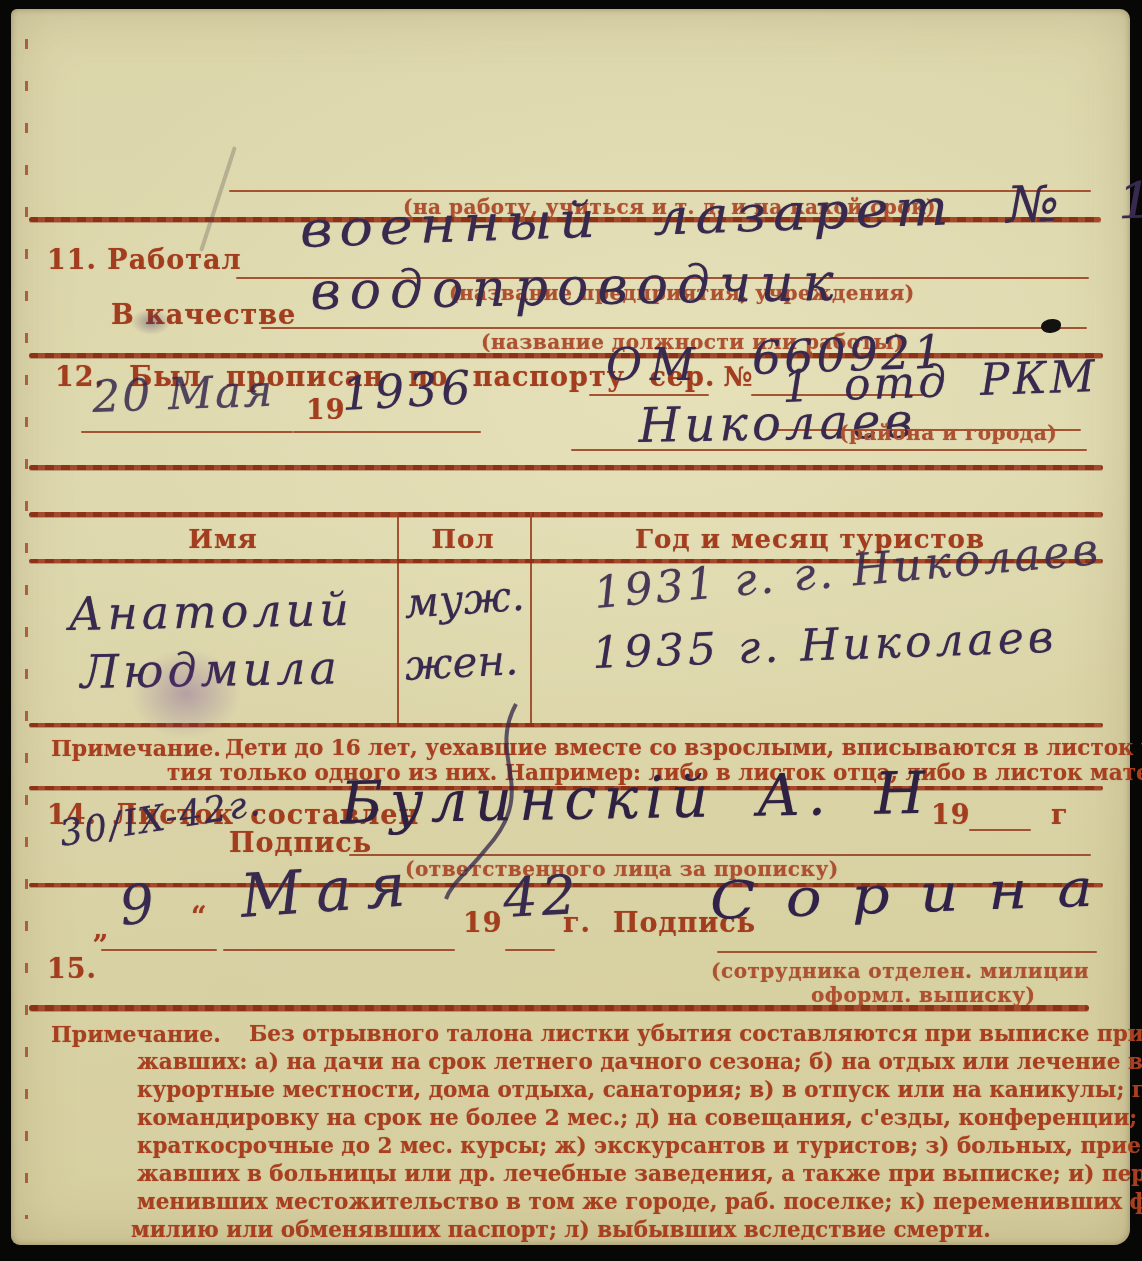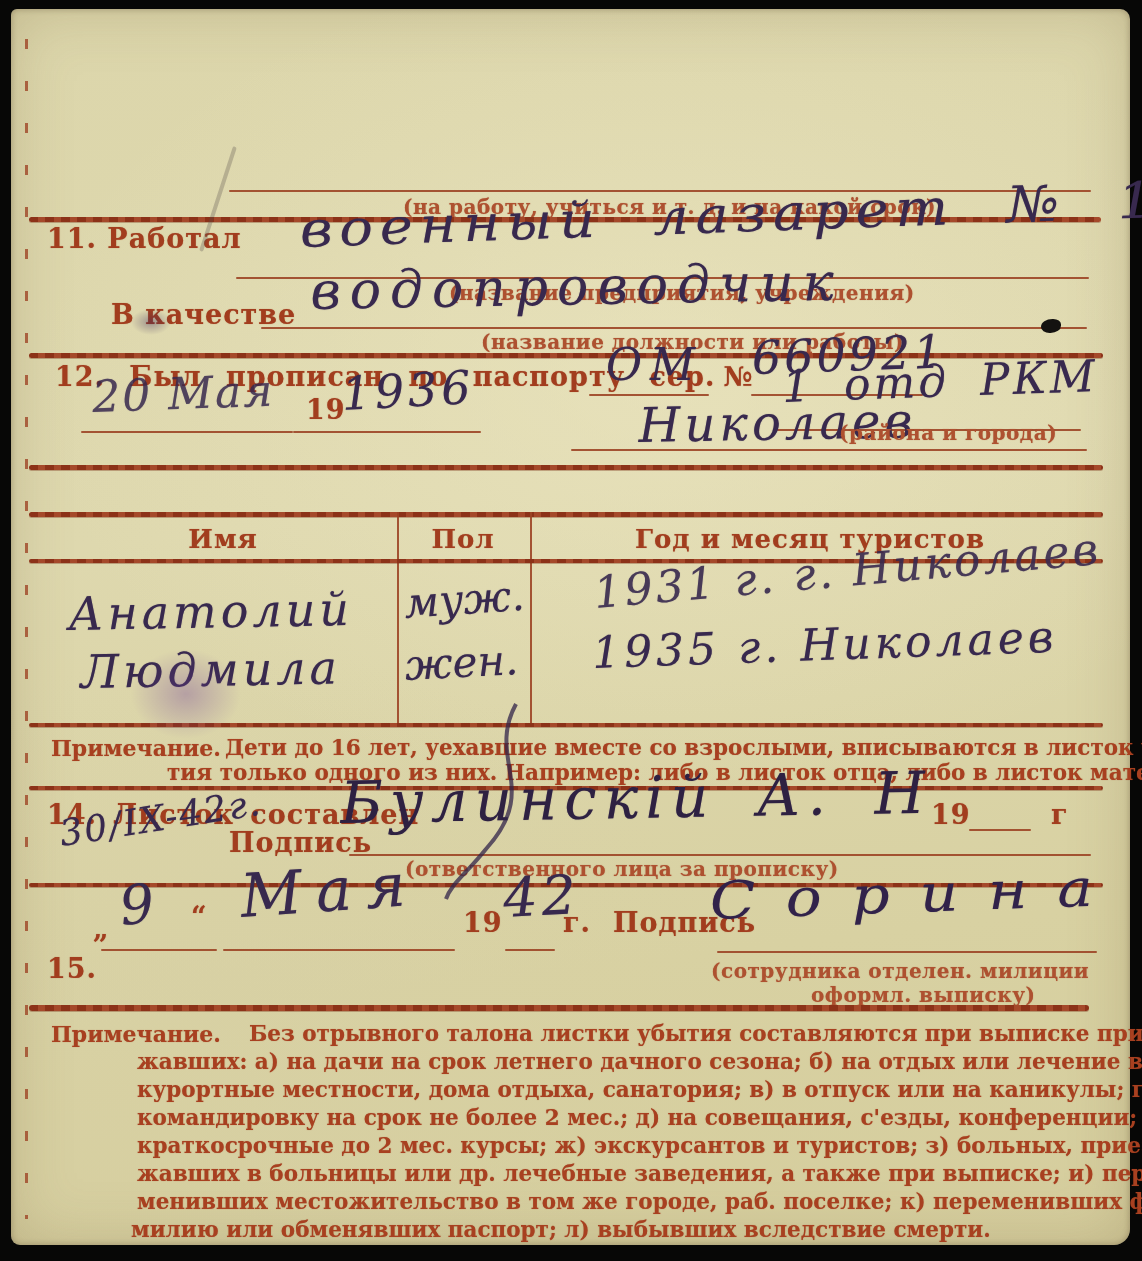--- a/index.html
+++ b/index.html
@@ -35,21 +35,21 @@
 
 <div class="stage">
  <div class="paper">
 
   <div class="perforation"></div>
 
   <div class="uline" style="left:218px;top:181px;width:862px;"></div>
   <div class="print hint" style="left:392px;top:186px;width:520px;text-align:center;">(на работу, учиться и т. д. и на какой срок).</div>
   <div class="rule" style="left:18px;top:208px;width:1072px;"></div>
 
-  <div class="print lbl" style="left:36px;top:214px;">11. Работал</div>
+  <div class="print lbl" style="left:36px;top:235px;">11. Работал</div>
   <div class="hw" style="left:290px;top:192px;font-size:50px;letter-spacing:6px;word-spacing:24px;transform:rotate(-2deg) scaleX(1.12);">военный лазарет № 1</div>
   <div class="uline" style="left:225px;top:268px;width:853px;"></div>
   <div class="print hint" style="left:438px;top:272px;width:430px;text-align:center;">(название предприятия, учреждения)</div>
   <div class="print lbl" style="left:100px;top:290px;">В качестве</div>
   <div class="hw" style="left:300px;top:252px;font-size:52px;letter-spacing:9px;transform:rotate(-1deg);">водопроводчик</div>
   <div class="uline" style="left:250px;top:318px;width:826px;"></div>
   <div class="print hint" style="left:470px;top:321px;width:360px;text-align:center;">(название должности или работы)</div>
   <div class="rule" style="left:18px;top:344px;width:1074px;"></div>
 
   <div class="print lbl" style="left:44px;top:352px;word-spacing:14px;">12. Был прописан по паспорту сер.</div>

